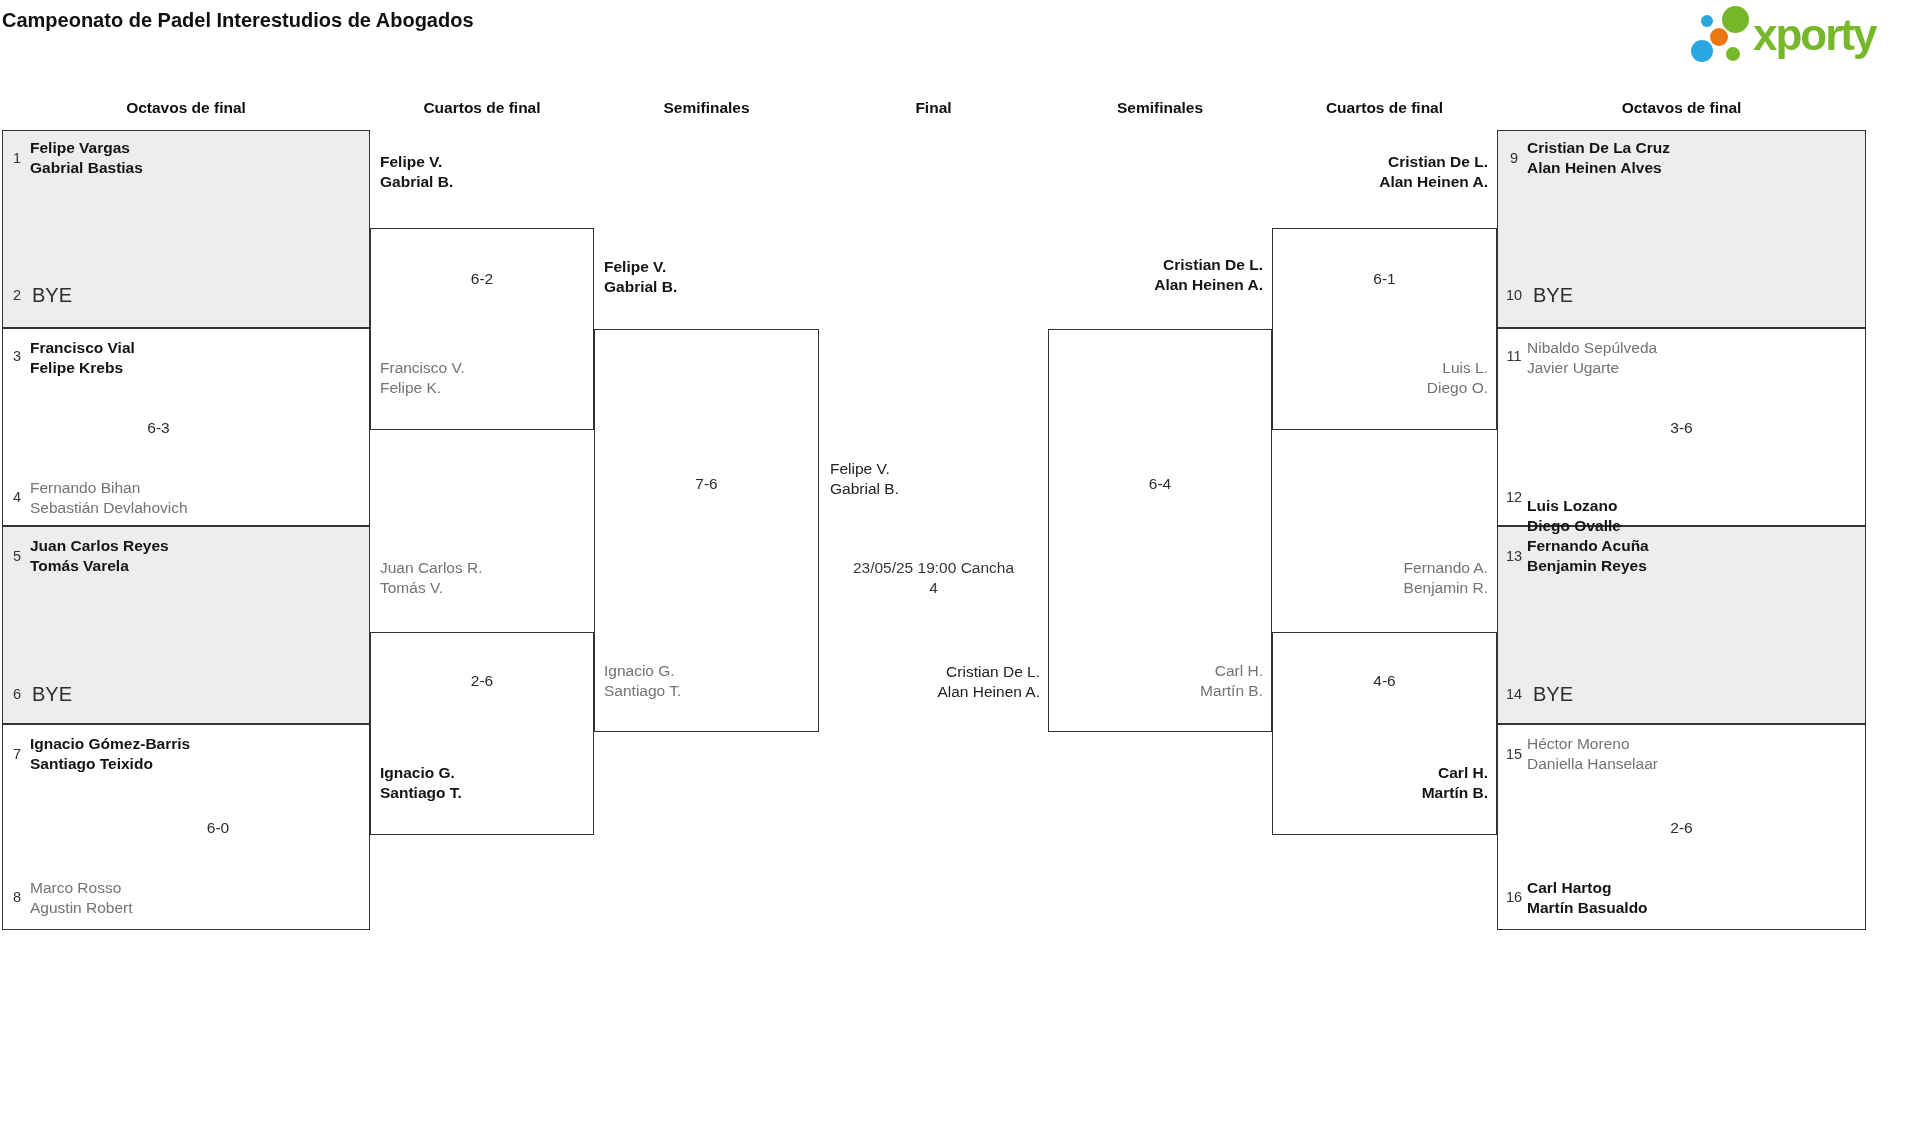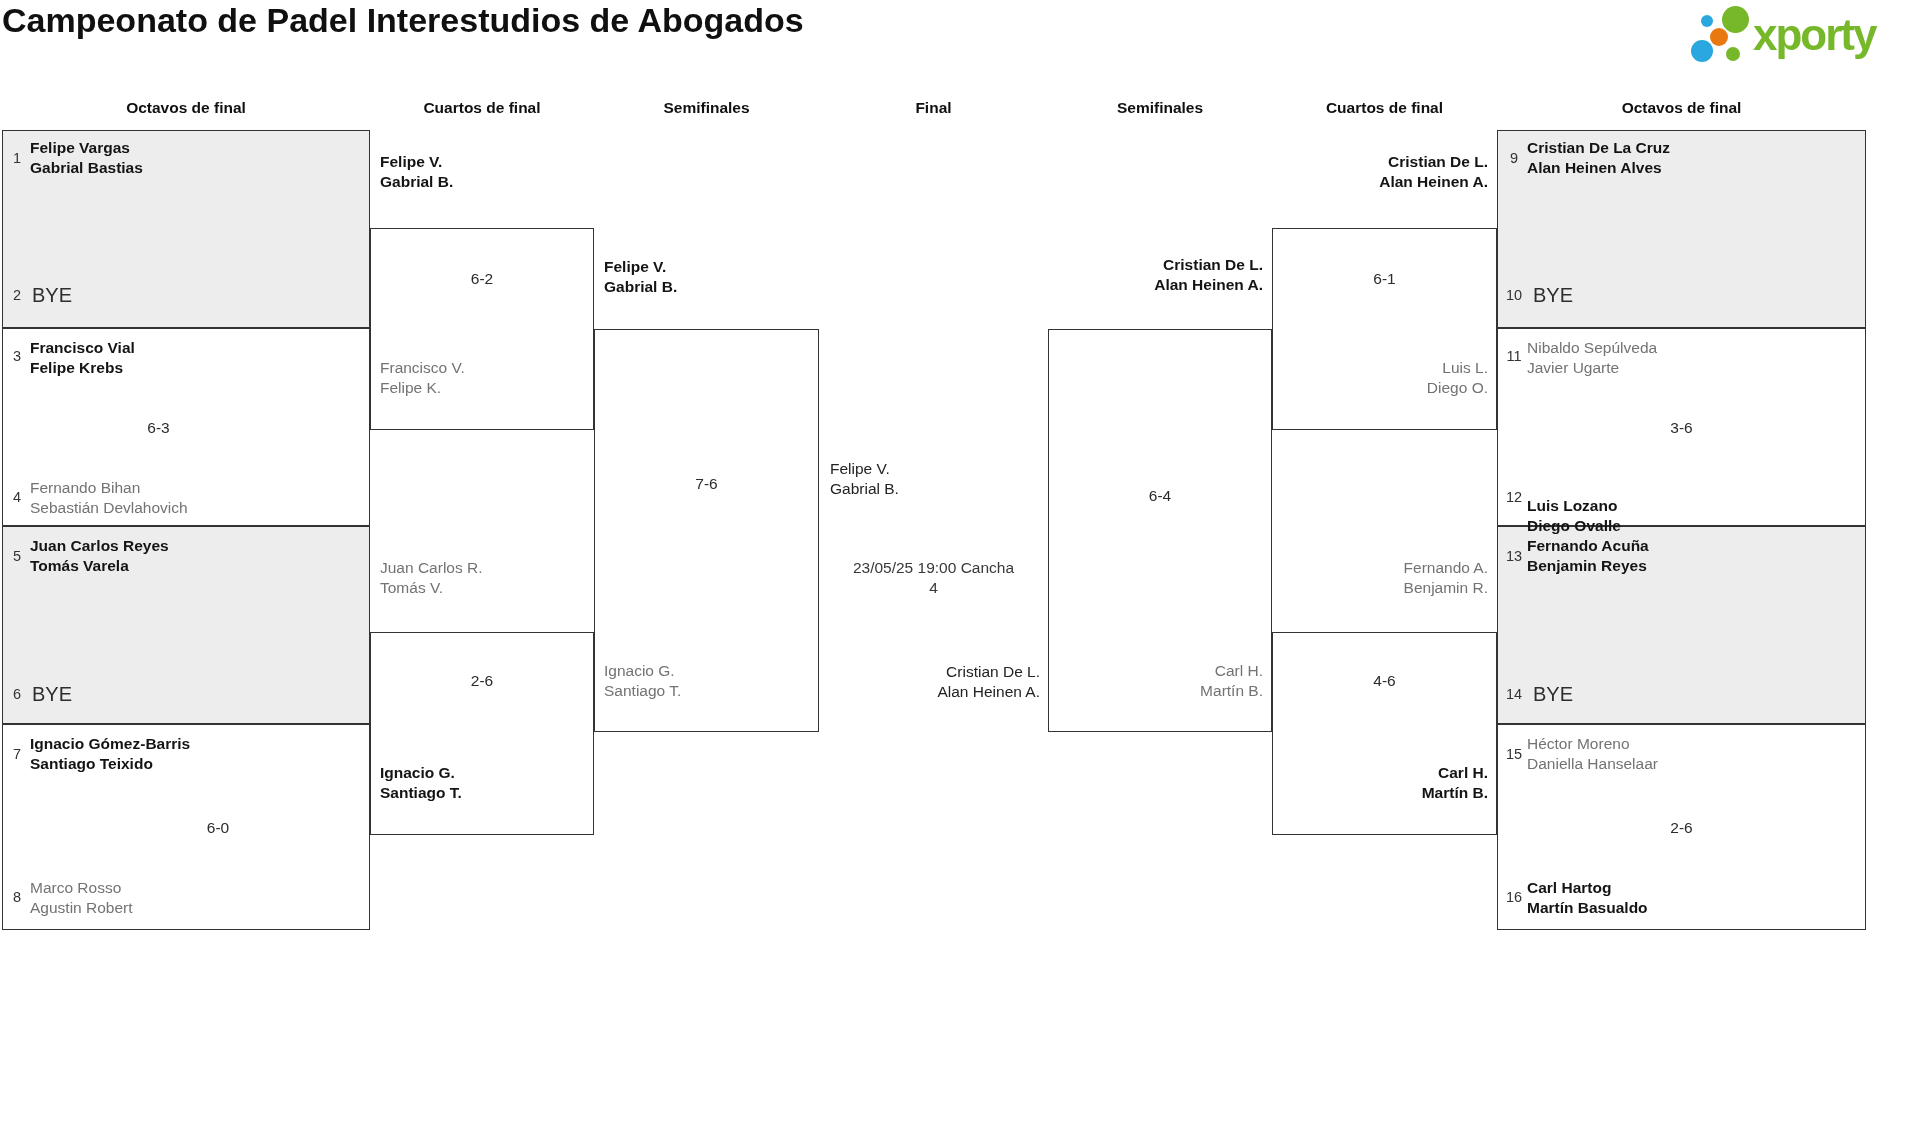--- a/index.html
+++ b/index.html
@@ -1,18 +1,18 @@
 <!DOCTYPE html>
 <html><head>
 <meta charset="utf-8">
 <style>
   html,body{margin:0;padding:0;background:#fff;}
   .stage{position:relative;width:1920px;height:1133px;background:#fff;
          font-family:"Liberation Sans",sans-serif;overflow:hidden;}
-  .title{position:absolute;left:2px;top:3px;font-size:34px;line-height:34px;
+  .title{position:absolute;left:2px;top:3px;font-size:20px;line-height:34px;
          font-weight:bold;color:#101010;white-space:nowrap;}
   .colhdr{position:absolute;top:99px;font-size:15.5px;font-weight:bold;
           color:#101010;text-align:center;}
   .box{position:absolute;border:1px solid #333;box-sizing:border-box;background:#fff;}
   .box.shaded{background:#ededed;}
   .pair{position:absolute;font-size:15.5px;line-height:19.5px;color:#232323;
         font-weight:400;white-space:nowrap;}
   .pair.w{font-weight:bold;color:#141414;}
   .pair.l{color:#737373;}
   .pair.ra{text-align:right;}
@@ -189,21 +189,21 @@
   </div>
   <div class="pair ra" style="left:820px;width:220px;top:662px;">
     <div>Cristian De L.</div>
     <div>Alan Heinen A.</div>
   </div>
 
   <div class="pair w ra" style="left:1048px;width:215px;top:255px;">
     <div>Cristian De L.</div>
     <div>Alan Heinen A.</div>
   </div>
-  <div class="score" style="left:1048px;width:224px;top:474px;margin-top:12px;">6-4</div>
+  <div class="score" style="left:1048px;width:224px;top:474px;">6-4</div>
   <div class="pair l ra" style="left:1048px;width:215px;top:661px;">
     <div>Carl H.</div>
     <div>Martín B.</div>
   </div>
 
   <div class="pair w ra" style="left:1272px;width:216px;top:152px;">
     <div>Cristian De L.</div>
     <div>Alan Heinen A.</div>
   </div>
   <div class="score" style="left:1272px;width:225px;top:269px;">6-1</div>

